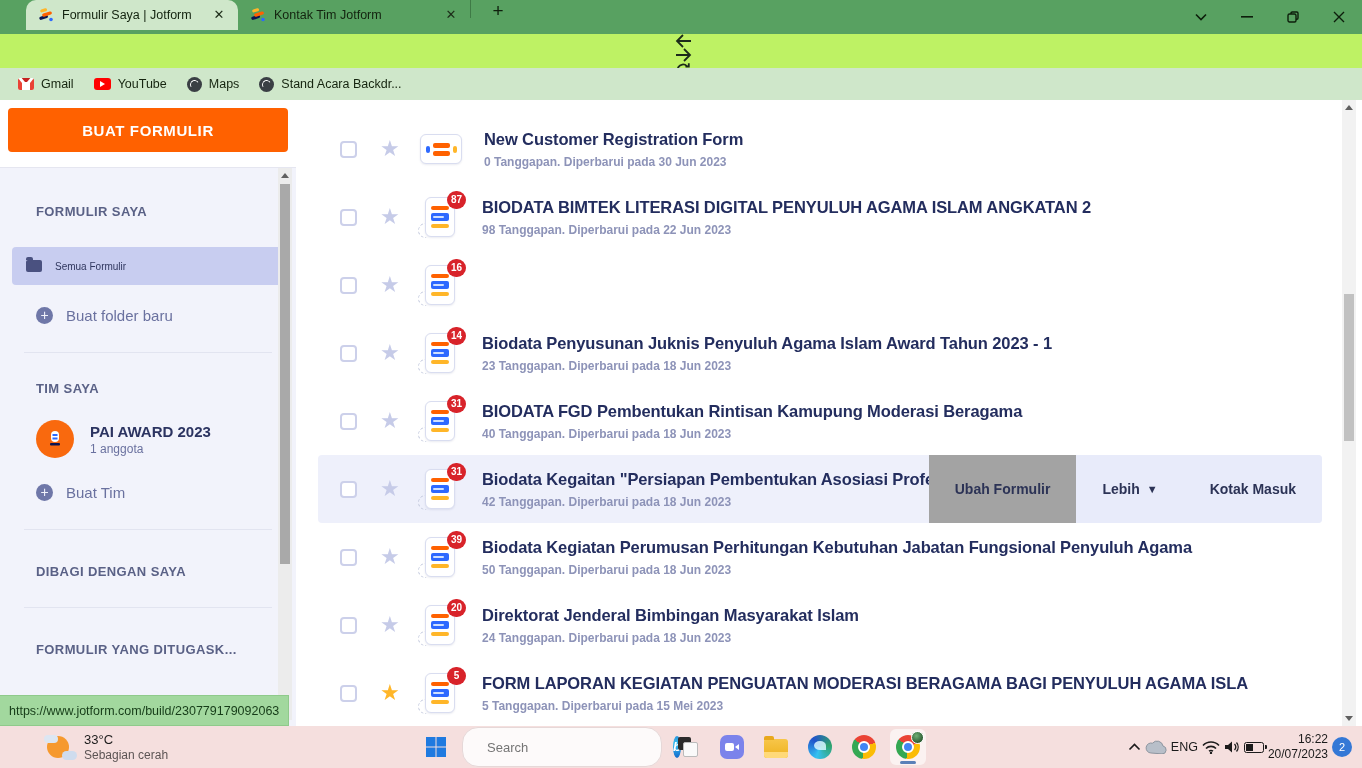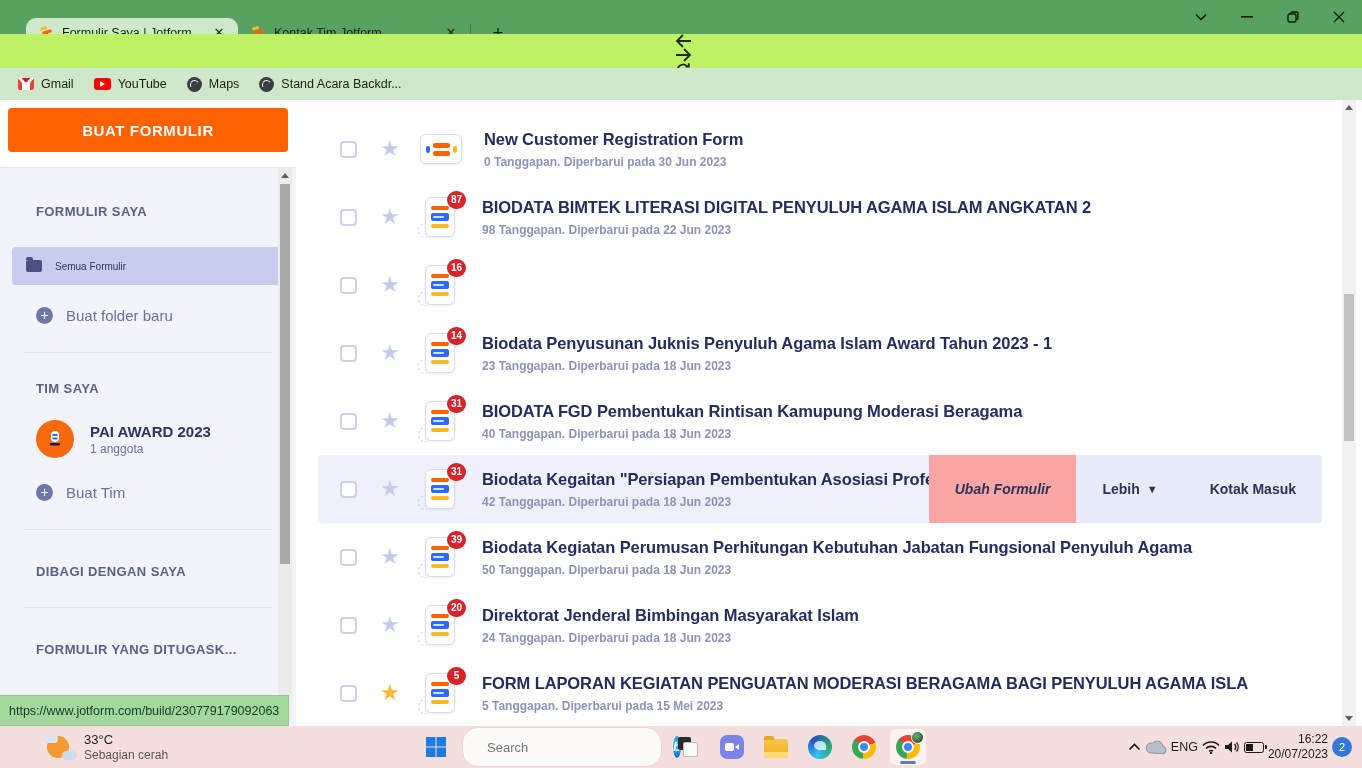--- a/index.html
+++ b/index.html
@@ -1,20 +1,20 @@
 <!DOCTYPE html>
 <html><head>
 <meta charset="utf-8">
 <style>
   * { margin:0; padding:0; box-sizing:border-box; }
   html,body { width:1362px; height:768px; overflow:hidden; font-family:"Liberation Sans", sans-serif; }
   #screen { position:relative; width:1362px; height:768px; background:#fff; overflow:hidden; }
 
   
-  .tabbar { position:absolute; top:0; left:0; right:0; height:48px; background:#58a161; display:flex; align-items:flex-end; }
+  .tabbar { position:absolute; top:0; left:0; right:0; height:48px; background:#58a161; display:flex; }
   .tab { display:flex; align-items:center; gap:8px; height:30px; padding:0 10px 0 12px; font-size:12.5px; color:#13230f; }
   .tab.active { background:#cfe7ca; border-radius:10px 10px 0 0; width:212px; margin-left:26px; }
   .tab.inactive { width:232px; }
   .tab .tab-title { flex:1; white-space:nowrap; overflow:hidden; }
   .tab-close { font-size:13px; color:#1c2b18; width:18px; height:18px; line-height:18px; text-align:center; border-radius:50%; }
   .favicon { width:16px; height:16px; flex:0 0 16px; }
   .tab-sep { width:1px; height:18px; background:#3f7a46; margin-bottom:6px; }
   .newtab-btn { color:#0e1f0c; font-size:19px; margin:0 0 4px 14px; width:26px; text-align:center; }
   .win-controls { position:absolute; right:0; top:0; height:34px; display:flex; align-items:center; }
   .winbtn { width:46px; text-align:center; color:#0d1e0b; font-size:13px; }
@@ -86,21 +86,21 @@
   .fi-landscape .dotl { width:4px; height:7px; background:#2e69ff; border-radius:2px; }
   .fi-landscape .mid { display:flex; flex-direction:column; gap:3px; }
   .fi-landscape .mid i { display:block; width:17px; height:5px; background:#ff6100; border-radius:2px; }
   .fi-landscape .dotr { width:4px; height:7px; background:#ffb629; border-radius:2px; }
   .badge { position:absolute; top:-4px; right:-6px; min-width:19px; height:18px; padding:0 4px; background:#d8232a; border-radius:9px; color:#fff; font-size:10px; font-weight:bold; line-height:18px; text-align:center; }
   .row-text { margin-left:22px; min-width:0; flex:1; overflow:hidden; }
   .row-title { font-size:16.5px; font-weight:bold; color:#232d5e; white-space:nowrap; overflow:hidden; letter-spacing:-0.1px; }
   .row-meta { font-size:12px; font-weight:bold; color:#8d93b8; margin-top:6px; white-space:nowrap; }
   .row-actions { position:absolute; right:0; top:0; bottom:0; display:flex; background:#e8ebfa; border-radius:0 4px 4px 0; }
   .row-action { display:flex; align-items:center; padding:0 26px; font-size:14px; font-weight:bold; color:#2c3356; }
-  .row-action.hl { background:#fca5a5;font-style:italic; }
+  .row-action.hl { background:#a3a3a3; }
   .chev-down { margin-left:7px; font-size:11px; color:#2c3356; }
 
   .main-scrollbar { position:absolute; top:0; right:6px; bottom:0; width:14px; background:#f2f2f2; }
   .main-scrollbar .thumb { position:absolute; left:2px; top:194px; height:147px; width:10px; background:#c1c1c1; }
 
   
   .status-bubble { position:absolute; left:0; bottom:42px; height:31px; background:#a2d89e; border:1px solid #8fca8b; border-left:none; display:flex; align-items:center; padding:0 9px; font-size:12.5px; color:#163c18; z-index:5; }
 
   
   .taskbar { position:absolute; left:0; right:0; bottom:0; height:42px; background:#f5dfde; display:flex; align-items:center; }

